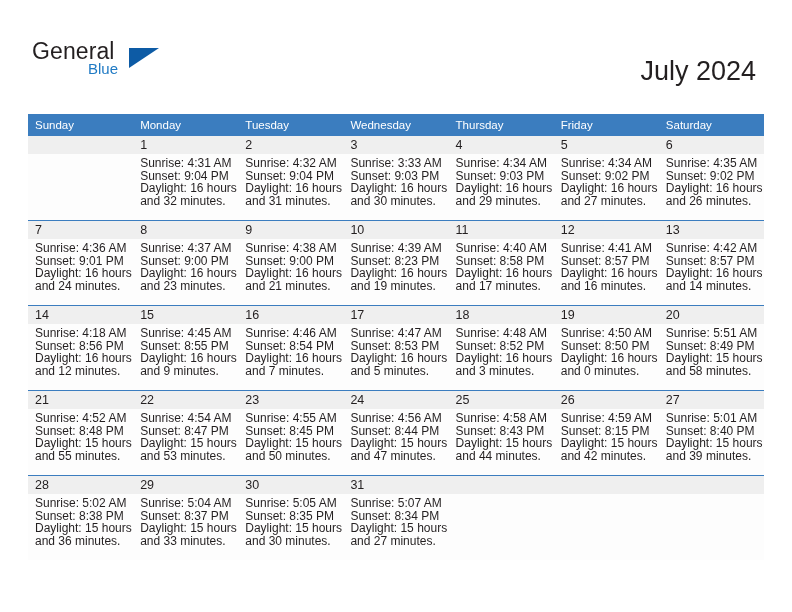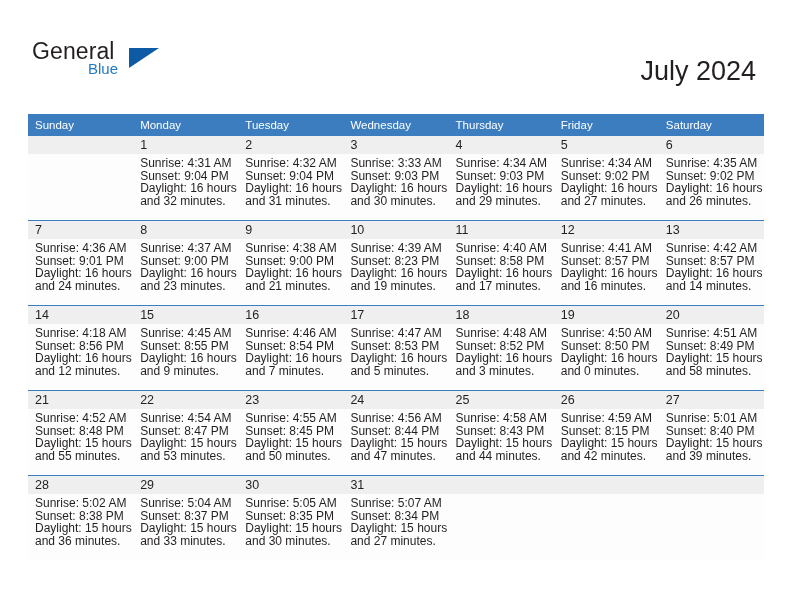--- a/index.html
+++ b/index.html
@@ -392,21 +392,21 @@
                 <div>Sunset: 8:50 PM</div>
                 <div>Daylight: 16 hours</div>
                 <div>and 0 minutes.</div>
               </div>
             </div>
           </td>
           <td>
             <div class="daycell">
               <div class="daynum">20</div>
               <div class="info">
-                <div>Sunrise: 4:51 AM</div>
+                <div>Sunrise: 5:51 AM</div>
                 <div>Sunset: 8:49 PM</div>
                 <div>Daylight: 15 hours</div>
                 <div>and 58 minutes.</div>
               </div>
             </div>
           </td>
         </tr>
         <tr class="week-row">
           <td>
             <div class="daycell">

